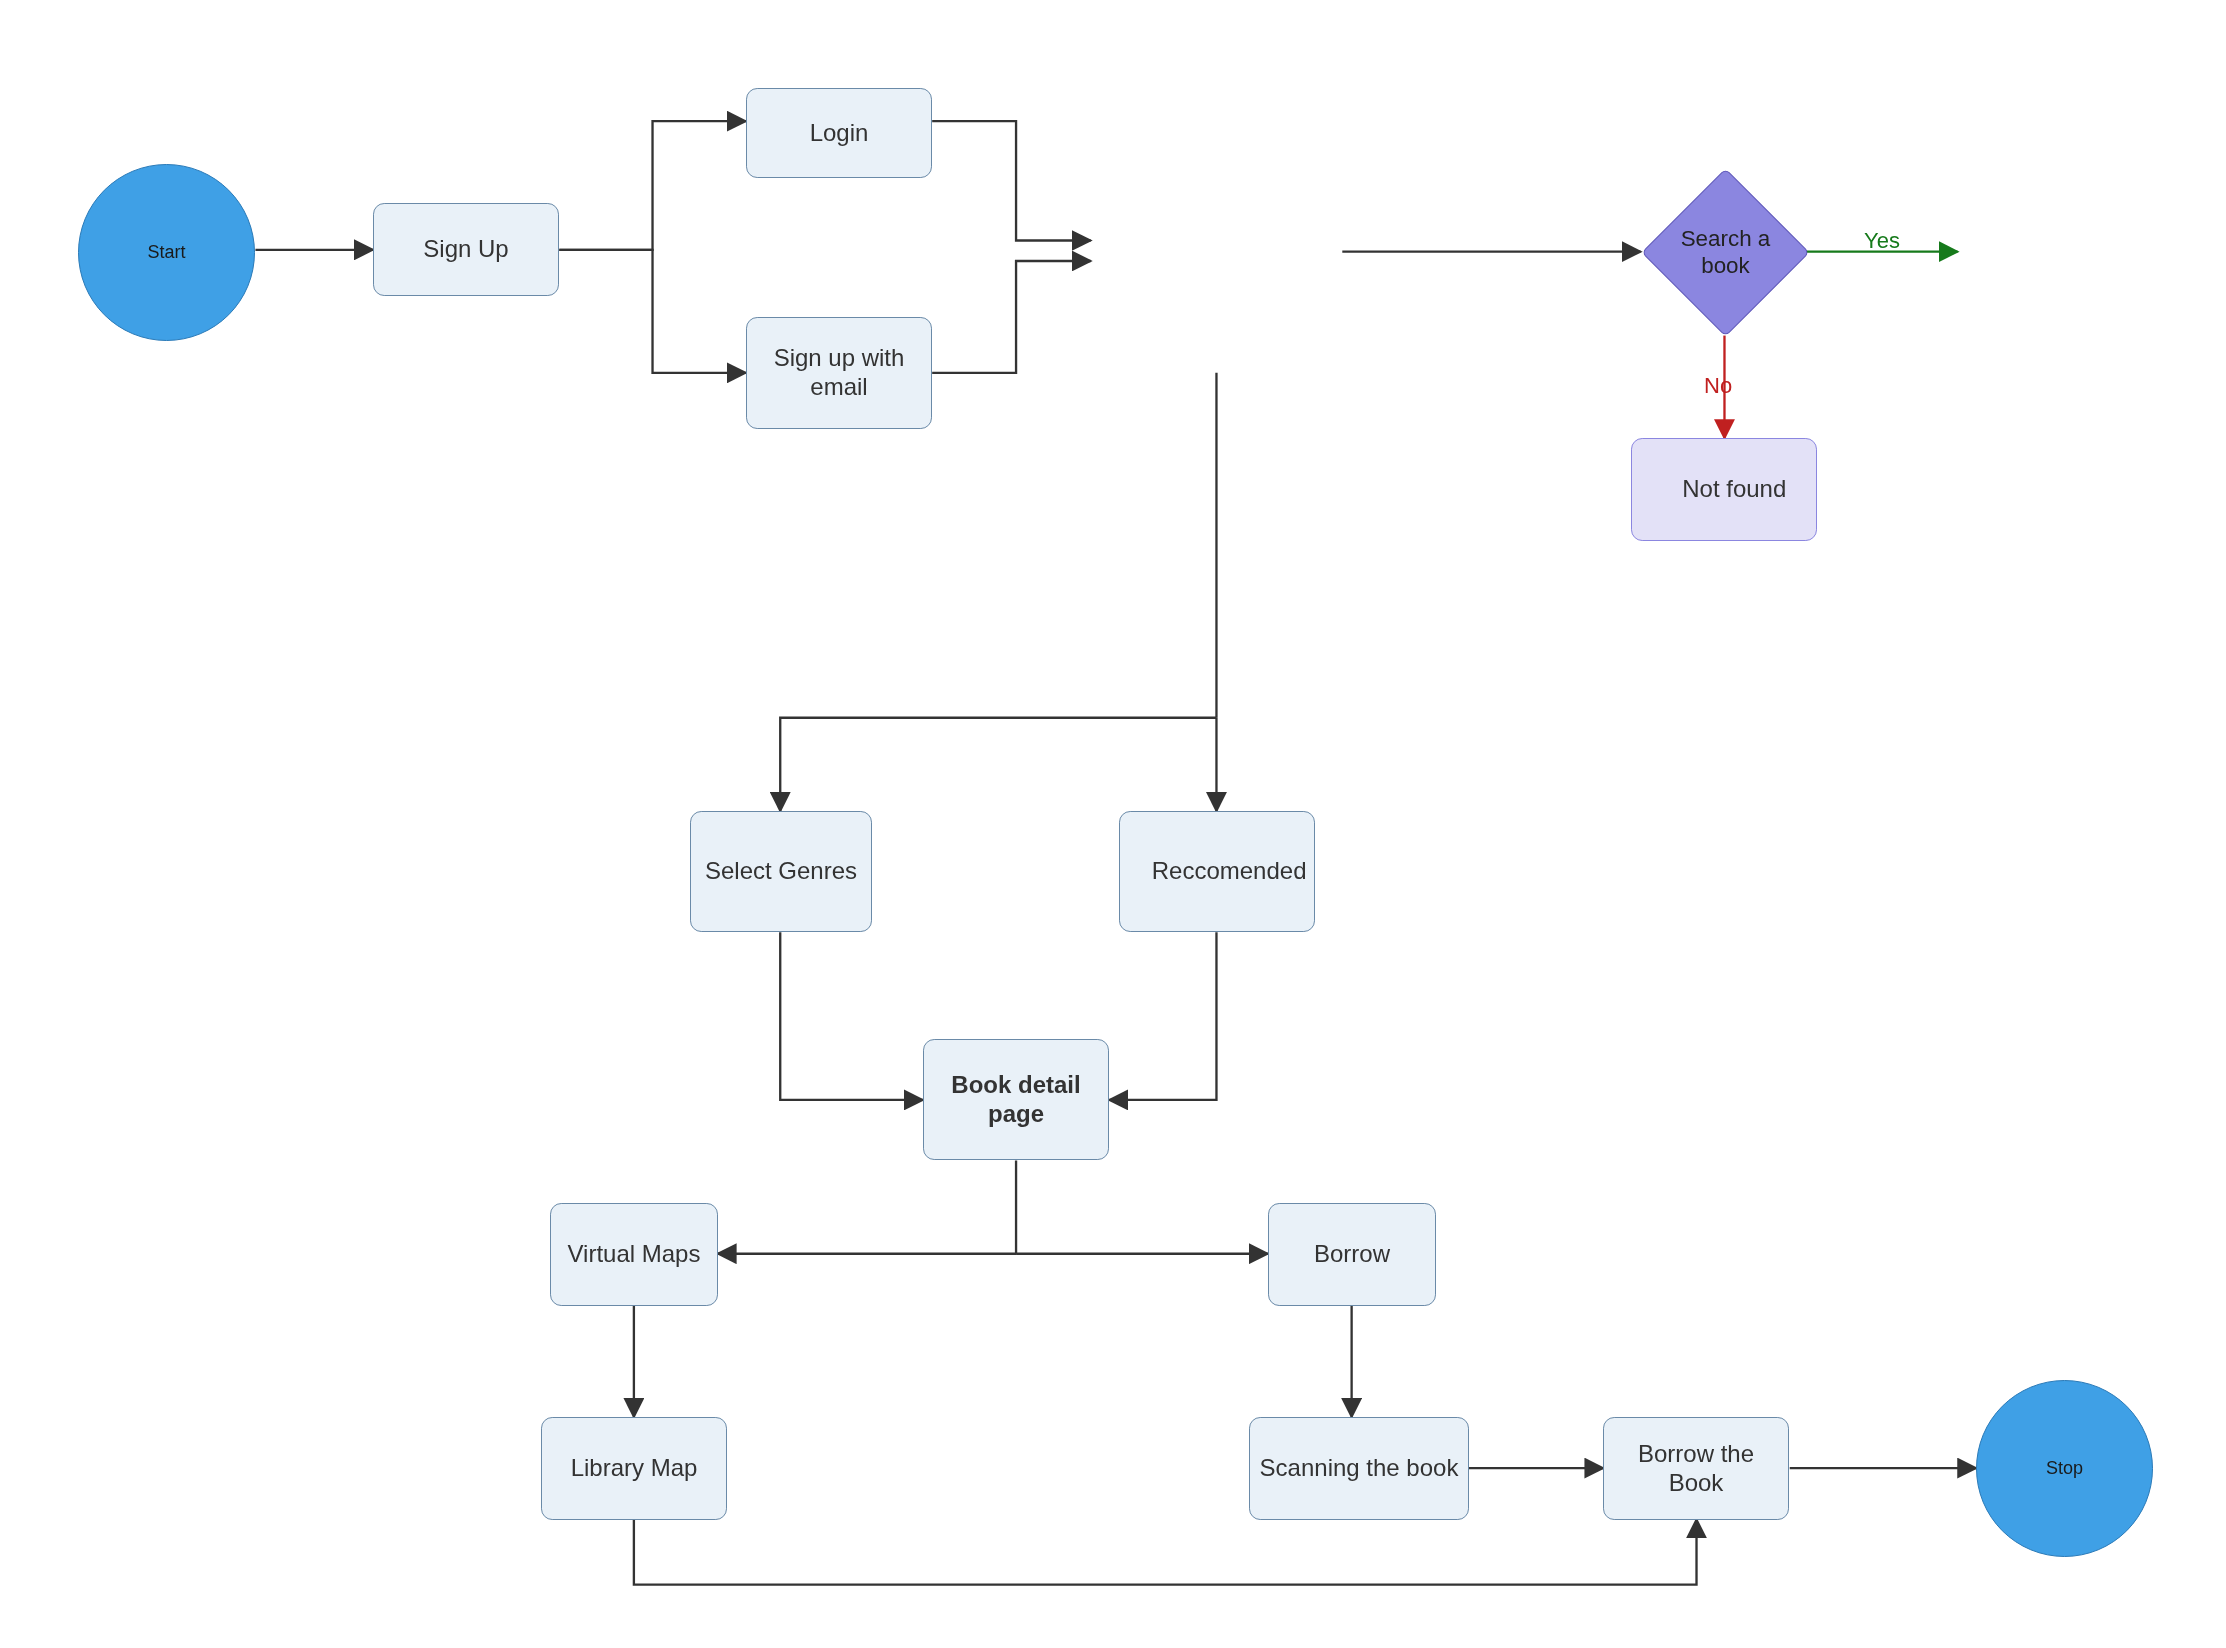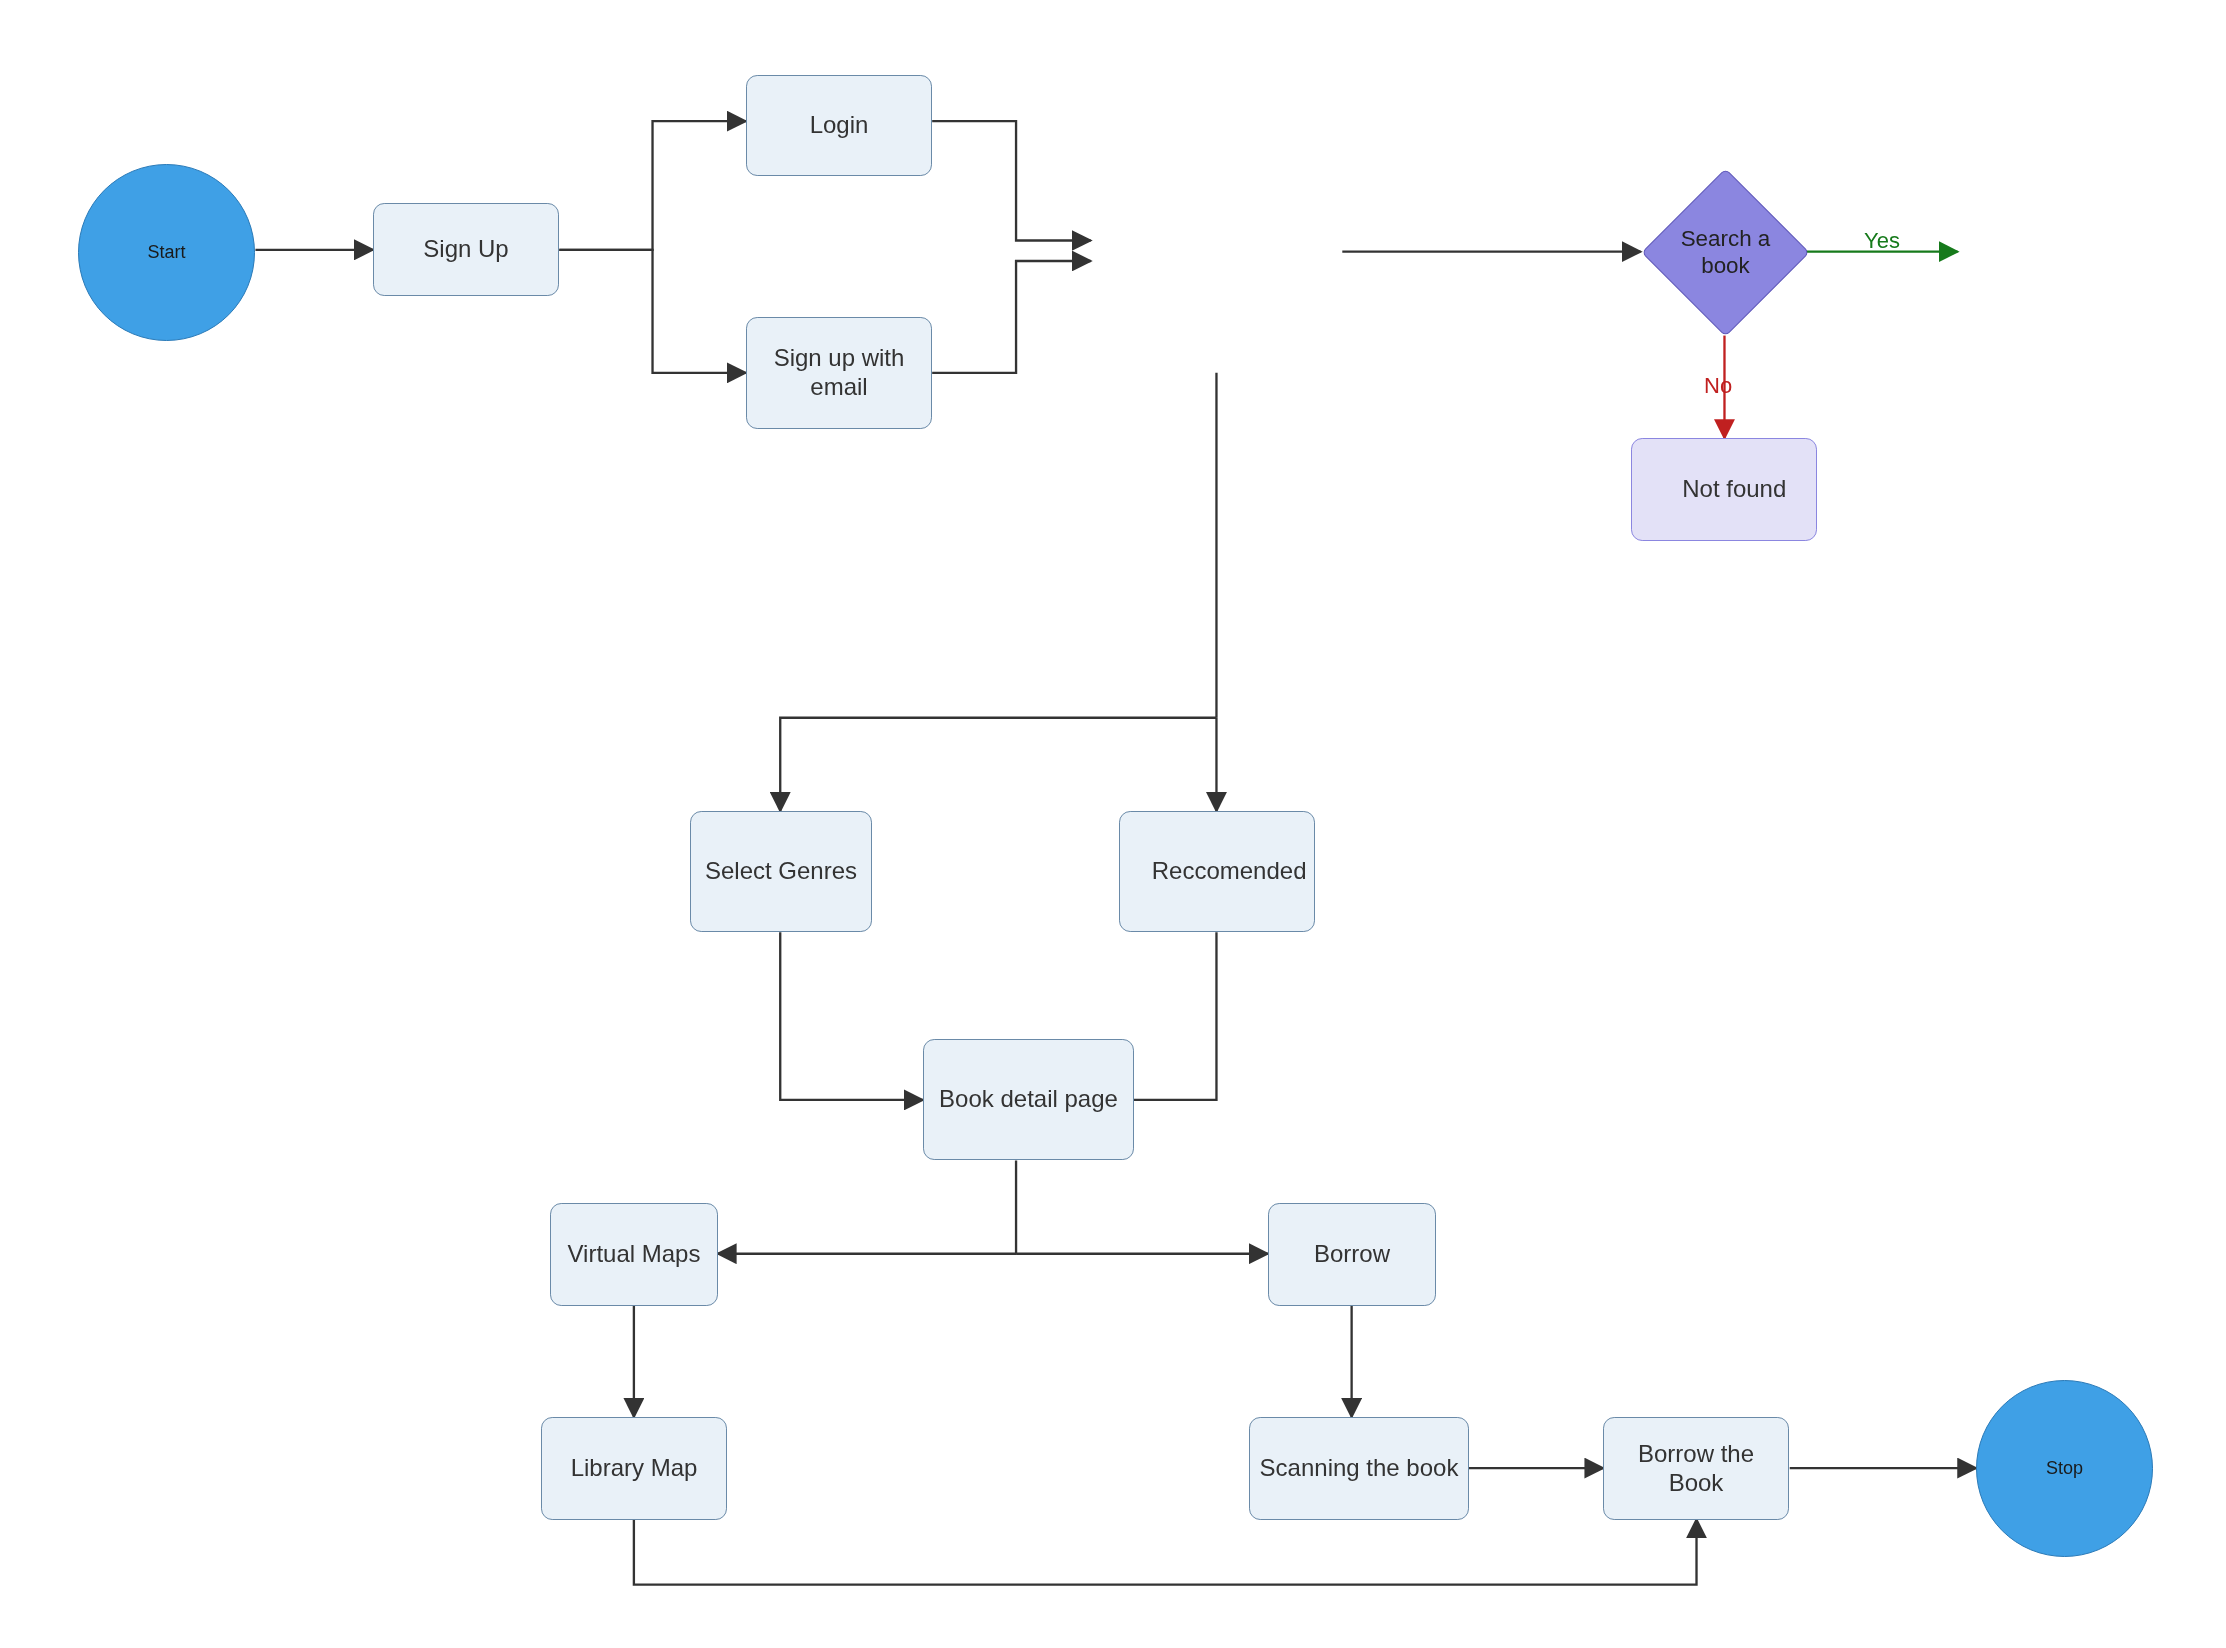--- a/index.html
+++ b/index.html
@@ -138,21 +138,21 @@
   </svg>
 
   <div class="node circle" style="left:78px; top:164px; width:177px; height:177px;">
     <span>Start</span>
   </div>
 
   <div class="node" style="left:373px; top:203px; width:186px; height:93px;">
     <span>Sign Up</span>
   </div>
 
-  <div class="node" style="left:746px; top:75px; width:186px; height:101px;text-align:center;">
+  <div class="node" style="left:746px; top:88px; width:186px; height:90px;text-align:center;">
     <span>Login</span>
   </div>
 
   <div class="node" style="left:746px; top:317px; width:186px; height:112px;">
     <span>Sign up with email</span>
   </div>
 
 
   <div class="diamond" style="left:1666px; top:193px; width:117px; height:117px;">
     <span class="dlabel">Search a book</span>
@@ -164,21 +164,21 @@
   </div>
 
   <div class="node" style="left:690px; top:811px; width:182px; height:121px;">
     <span>Select Genres</span>
   </div>
 
   <div class="node" style="left:1119px; top:811px; width:196px; height:121px;justify-content:flex-end;">
     <span>Reccomended</span>
   </div>
 
-  <div class="node" style="left:923px; top:1039px; width:211px; height:121px;">
+  <div class="node" style="left:923px; top:1039px; width:186px; height:121px;font-weight:bold;">
     <span>Book detail page</span>
   </div>
 
   <div class="node" style="left:550px; top:1203px; width:168px; height:103px;">
     <span>Virtual Maps</span>
   </div>
 
   <div class="node" style="left:1268px; top:1203px; width:168px; height:103px;">
     <span>Borrow</span>
   </div>

